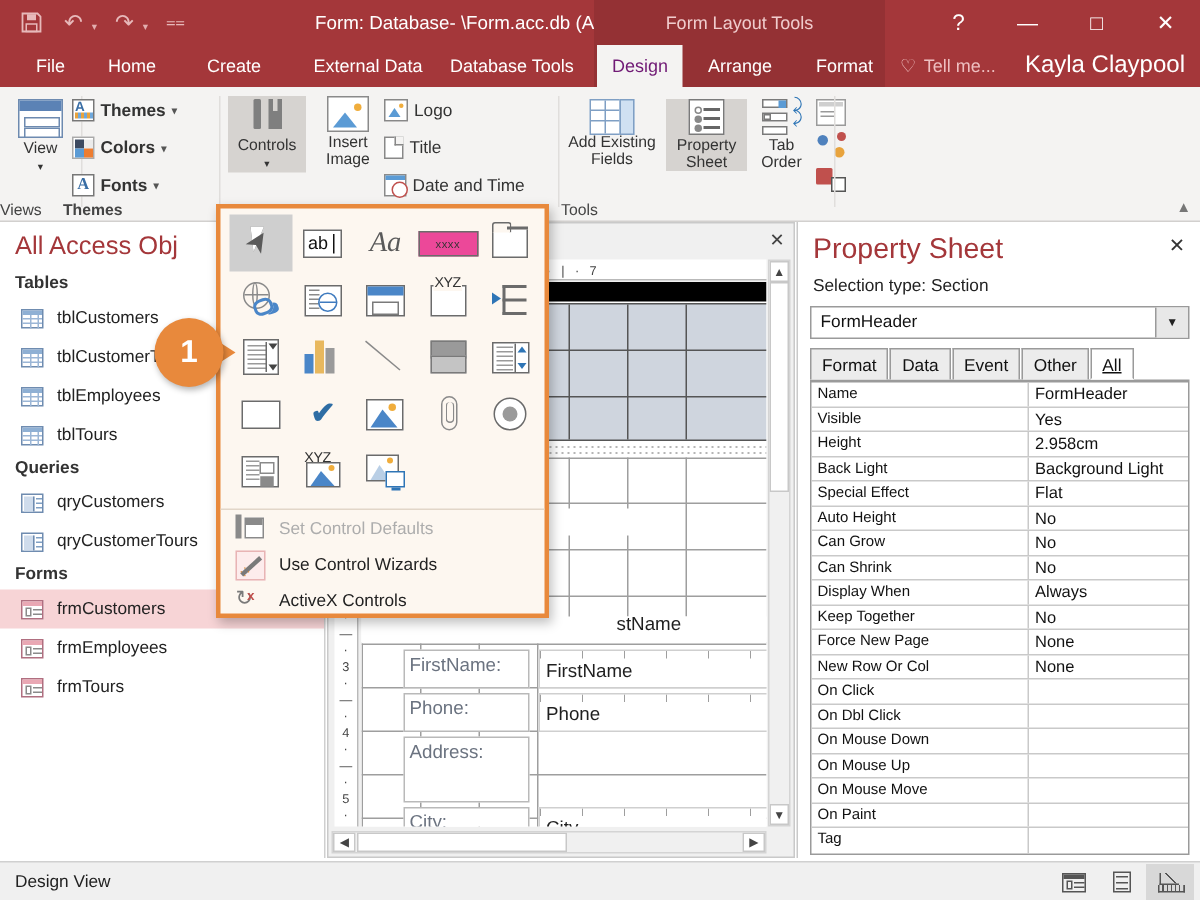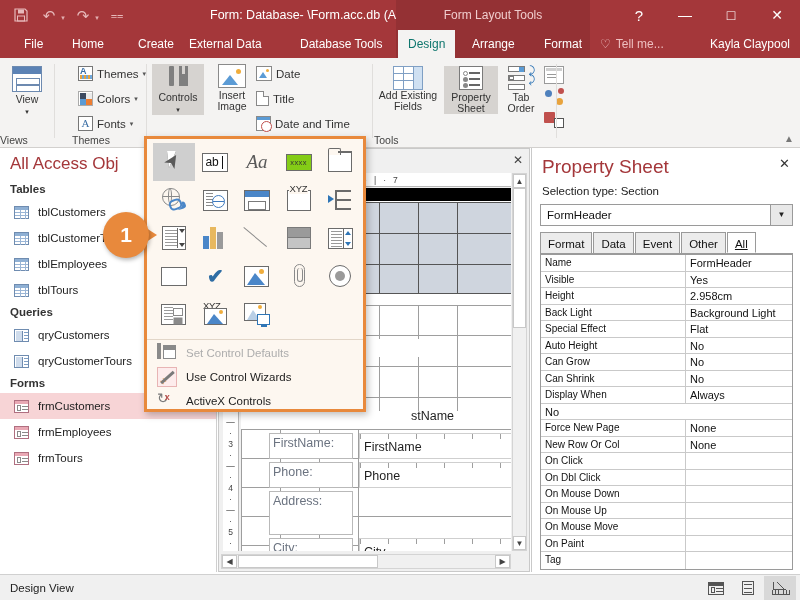--- a/index.html
+++ b/index.html
@@ -40,32 +40,32 @@
 
   
   .ribbontabs {
     position: absolute; left: 0; top: 30px; width: 800px; height: 28px;
     background: #a4373a;
   }
   .rtab {
     position: absolute; top: 0; height: 28px; line-height: 28px;
     color: #fff; font-size: 12px; padding: 0 10px; white-space: nowrap;
   }
-  .rtab.active { background: #f4f3f2; color: #0f766e; }
+  .rtab.active { background: #f4f3f2; color: #701a75; }
   .ctxgroup-bg {
     position: absolute; left: 396px; top: 0; width: 194px; height: 28px; background: #943134;
   }
   .tellme {
     position: absolute; left: 600px; top: 0; height: 28px; line-height: 28px;
     color: #eebfc0; font-size: 12px; display: flex; align-items: center; gap: 5px;
   }
   .bulb { font-size: 12px; }
   .username {
     position: absolute; right: 10px; top: 0; height: 28px; line-height: 28px;
-    color: #fff; font-size: 12px;
+    color: #fff; font-size: 16px;
   }
 
   
   .ribbon {
     position: absolute; left: 0; top: 58px; width: 800px; height: 90px;
     background: #f4f3f2; border-bottom: 1px solid #d2d0ce;
   }
   .grp { position: absolute; top: 0; height: 90px; }
   .grp-label {
     position: absolute; bottom: 2px; left: 0; width: 100%; 
@@ -355,21 +355,21 @@
   .g-select{width:20px;height:22px;}
   .g-select::before{content:"";position:absolute;left:3px;top:0;width:0;height:0;
     border-left:2px solid transparent;border-right:7px solid transparent;border-top:17px solid #fff;
     filter:drop-shadow(0 0 0 #555);}
   .g-select::after{content:"➤";position:absolute;left:0;top:-2px;font-size:19px;color:#5a5a5a;
     transform:rotate(-58deg);}
   .g-ab{width:26px;height:19px;border:1.3px solid #6b6b6b;background:#fff;
     font-size:12px;color:#111;display:flex;align-items:center;justify-content:flex-start;padding-left:2px;font-weight:500;}
   .g-ab::after{content:"";position:absolute;right:4px;top:2px;bottom:2px;width:1px;background:#111;}
   .g-aa{font-size:19px;color:#5a5a5a;font-family:"Liberation Serif",serif;font-style:italic;line-height:20px;}
-  .g-xxxx{width:26px;height:17px;border:1.3px solid #6b6b6b;background:#84cc16;
+  .g-xxxx{width:40px;height:17px;border:1.3px solid #6b6b6b;background:#ec4899;
     font-size:7.5px;color:#333;display:flex;align-items:center;justify-content:center;letter-spacing:0.4px;}
   .g-tab{width:24px;height:19px;border:1.3px solid #6b6b6b;border-top:none;background:#fff;}
   .g-tab::before{content:"";position:absolute;left:-1.3px;top:-5px;width:11px;height:6px;
     border:1.3px solid #6b6b6b;border-bottom:none;background:#fdf7f0;border-radius:2px 2px 0 0;}
   .g-tab::after{content:"";position:absolute;left:9px;top:-1.3px;right:-1.3px;height:1.3px;background:#6b6b6b;}
   .g-hyper{width:25px;height:24px;}
   .g-hyper::before{content:"";position:absolute;left:1px;top:0;width:16px;height:16px;
     border:1.5px solid #8a8a8a;border-radius:50%;
     background:linear-gradient(#8a8a8a,#8a8a8a) 0 7px/100% 1.2px no-repeat;}
   .g-hyper .m{position:absolute;left:7px;top:0;width:4px;height:16px;border:1.3px solid #8a8a8a;border-radius:50%;}
@@ -510,21 +510,21 @@
       <div class="winbtn">□</div>
       <div class="winbtn">✕</div>
     </div>
   </div>
 
   <div class="ribbontabs">
     <div class="ctxgroup-bg"></div>
     <div class="rtab" style="left:14px;">File</div>
     <div class="rtab" style="left:62px;">Home</div>
     <div class="rtab" style="left:128px;">Create</div>
-    <div class="rtab" style="left:179px;">External Data</div>
+    <div class="rtab" style="left:199px;">External Data</div>
     <div class="rtab" style="left:290px;">Database Tools</div>
     <div class="rtab active" style="left:398px;">Design</div>
     <div class="rtab" style="left:462px;">Arrange</div>
     <div class="rtab" style="left:534px;">Format</div>
     <div class="tellme">
       <span class="bulb">♡</span>
       <span>Tell me...</span>
     </div>
     <div class="username">Kayla Claypool</div>
   </div>
@@ -534,21 +534,21 @@
     <div class="grp" style="left:0;width:54px;">
       <div class="bigbtn" style="left:1px;top:8px;">
         <span class="ic i-view"></span>
         <span class="lbl">View</span>
         <span class="caret">▾</span>
       </div>
       <div class="grp-label">Views</div>
     </div>
     <div class="grp-sep" style="left:54px;"></div>
 
-    <div class="grp" style="left:72px;width:90px;">
+    <div class="grp" style="left:42px;width:90px;font-weight:bold;">
       <div class="smallrow" style="left:6px;top:8px;">
         <span class="ic i-themes"></span>
         <span>Themes</span>
         <span class="caret">▾</span>
       </div>
       <div class="smallrow" style="left:6px;top:33px;">
         <span class="ic i-colors">
             <span class="c1"></span>
             <span class="c2"></span>
             <span class="c3"></span>
@@ -572,21 +572,21 @@
         <span class="lbl">Controls</span>
         <span class="caret">▾</span>
       </div>
       <div class="bigbtn" style="left:58px;top:6px;">
         <span class="ic i-insimg"></span>
         <span class="lbl">Insert</span>
         <span class="lbl" style="margin-top:0;">Image</span>
       </div>
       <div class="smallrow" style="left:108px;top:8px;">
         <span class="ic i-logo"></span>
-        <span>Date</span>
+        <span>Logo</span>
       </div>
       <div class="smallrow" style="left:108px;top:33px;">
         <span class="ic i-title"></span>
         <span>Title</span>
       </div>
       <div class="smallrow" style="left:108px;top:58px;">
         <span class="ic i-datetime"></span>
         <span>Date and Time</span>
       </div>
     </div>
@@ -828,20 +828,21 @@
         </div>
       <div class="ps-row">
           <div class="ps-key">Can Shrink</div>
           <div class="ps-val">No</div>
         </div>
       <div class="ps-row">
           <div class="ps-key">Display When</div>
           <div class="ps-val">Always</div>
         </div>
       <div class="ps-row">
+          <div class="ps-key">Keep Together</div>
           <div class="ps-val">No</div>
         </div>
       <div class="ps-row">
           <div class="ps-key">Force New Page</div>
           <div class="ps-val">None</div>
         </div>
       <div class="ps-row">
           <div class="ps-key">New Row Or Col</div>
           <div class="ps-val">None</div>
         </div>

